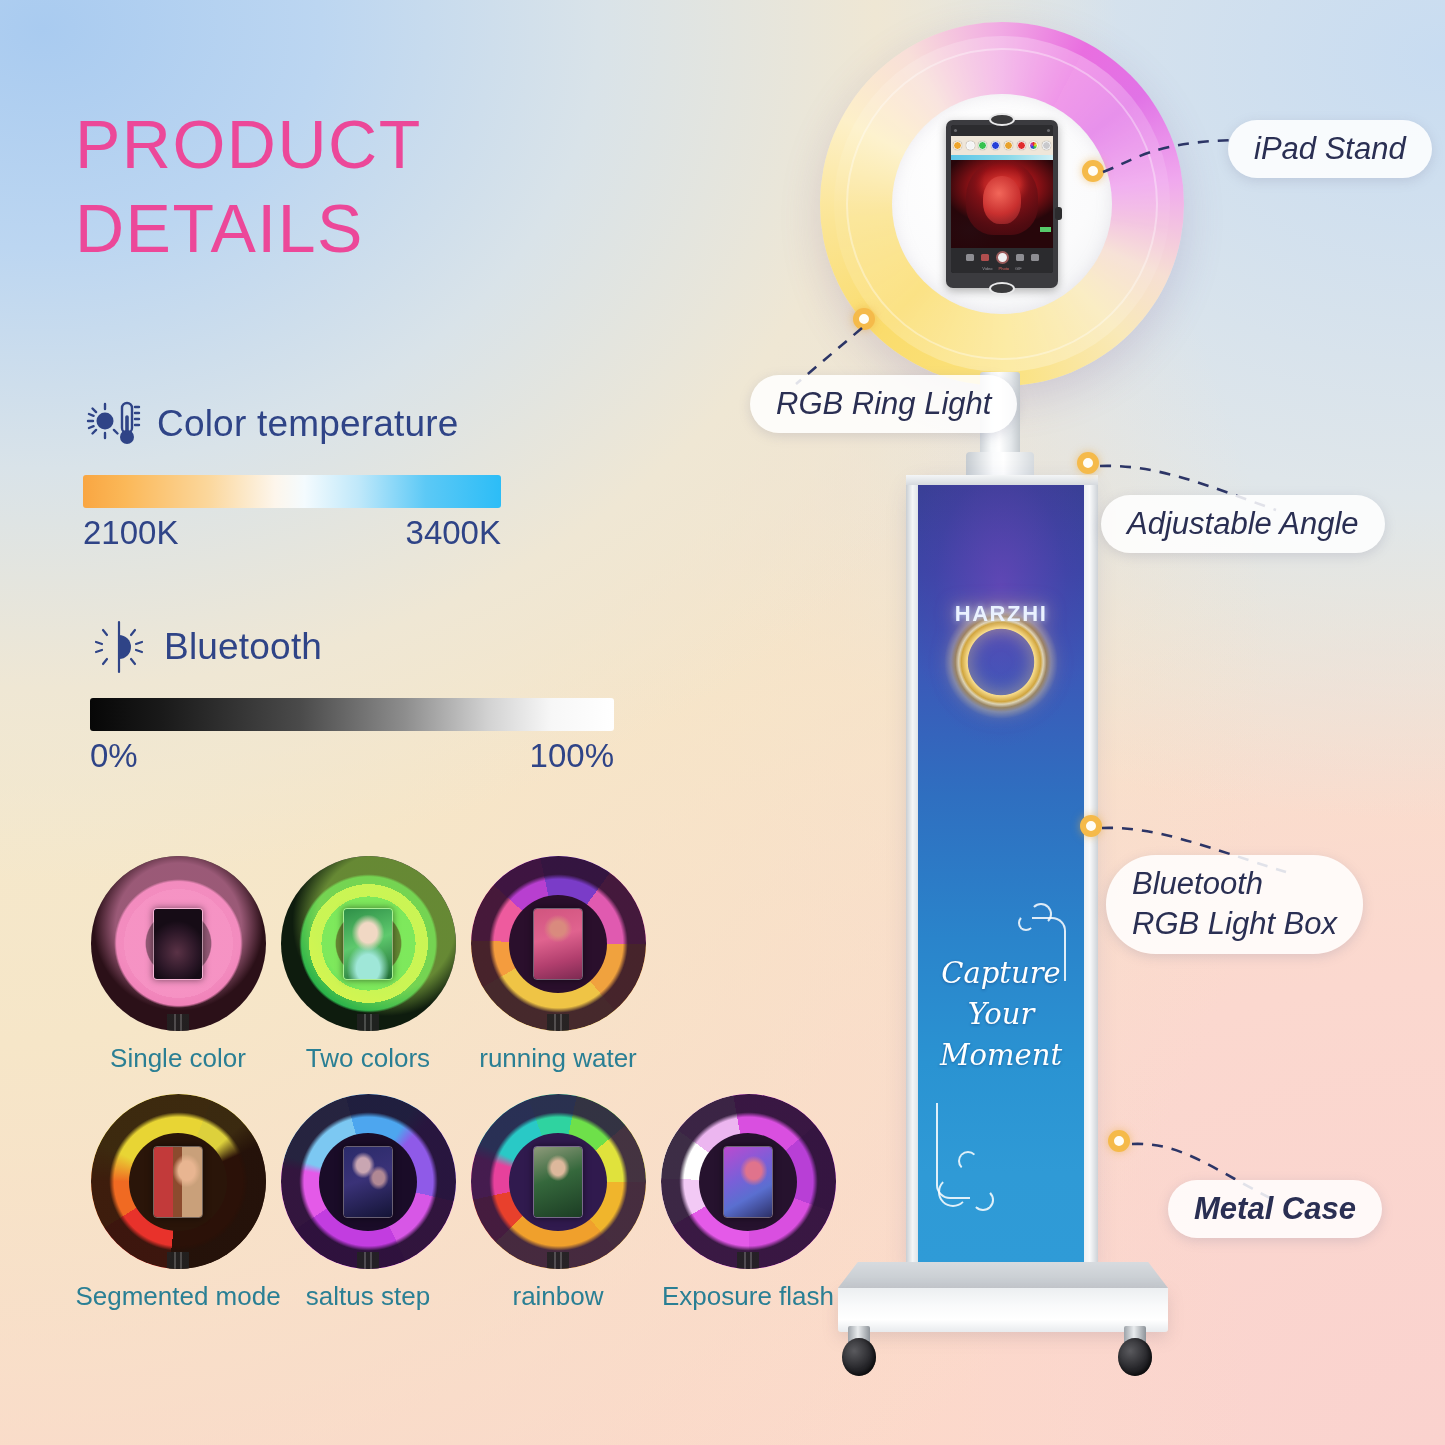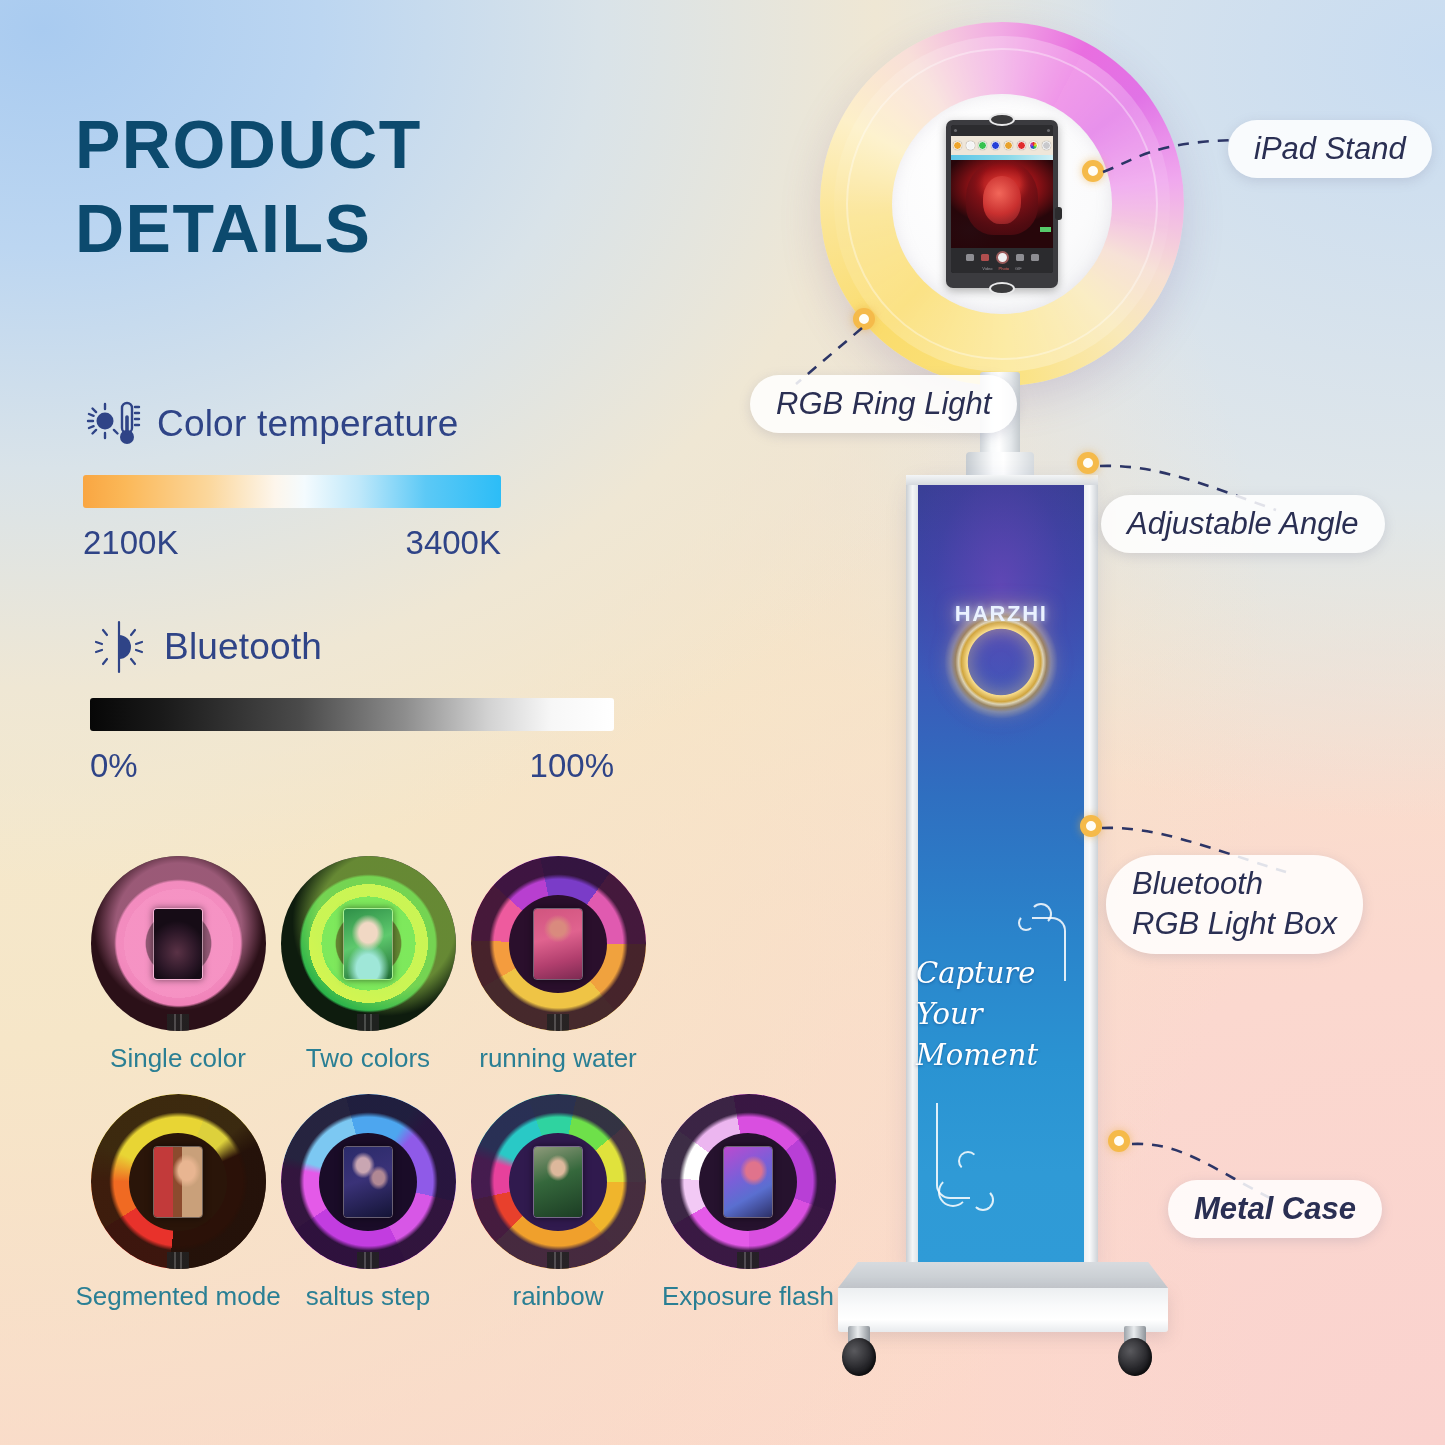--- a/index.html
+++ b/index.html
@@ -13,41 +13,41 @@
       radial-gradient(130% 110% at 0% 48%, #f4e9cd 0%, #f6e6c8 22%, rgba(247,226,200,0.65) 45%, transparent 68%),
       radial-gradient(115% 85% at 2% 100%, #fcd4cb 0%, #fbd6cb 26%, rgba(252,217,200,0.7) 52%, transparent 74%),
       radial-gradient(110% 80% at 100% 4%, #c8dcf1 0%, #dfe6ea 38%, transparent 66%),
       radial-gradient(120% 95% at 100% 100%, #fad2ce 0%, #fbd8cf 34%, transparent 70%),
       linear-gradient(168deg,#b6d2f0 0%, #e6e6dd 26%, #f5e8cb 50%, #fbdfc9 74%, #fbd3cd 100%);
   }
 
   
   .page-title {
     position:absolute; left:75px; top:103px;
-    font-size:68px; line-height:1.23; font-weight:700;
-    letter-spacing:1.5px; color:#0c4a6e;
+    font-size:68px; line-height:1.23; font-weight:400;
+    letter-spacing:1.5px; color:#ec4899;
   }
 
   .spec-block { position:absolute; }
   .spec-head { display:flex; align-items:center; gap:16px; }
   .spec-head .label { font-size:37px; color:#2f4487; letter-spacing:0.2px; }
   .spec-icon { width:58px; height:58px; flex:0 0 58px; }
 
   .bar { height:33px; border-radius:3px; margin-top:22px; }
   .bar.ct {
     width:418px;
     background:linear-gradient(90deg,#f9a642 0%, #fbb858 10%, #fbd79c 30%, #fdf6ec 46%,
       #f4fbfe 53%, #bfe8fa 66%, #5cc9f6 82%, #2cbdf7 100%);
   }
   .bar.br {
     width:524px;
     background:linear-gradient(90deg,#070707 0%, #1a1a1a 14%, #4a4a4a 40%,
       #8d8d8d 60%, #d2d2d2 76%, #f7f7f7 88%, #ffffff 100%);
   }
-  .bar-scale { position:relative; margin-top:16px; height:42px; }
+  .bar-scale { position:relative; margin-top:6px; height:42px; }
   .bar-scale span { position:absolute; font-size:33px; color:#2f4487; top:0; }
   .bar-scale .lo { left:0; }
   .bar-scale .hi { right:0; white-space:nowrap; }
 
   
   .modes { position:absolute; left:83px; top:856px; width:770px; }
   .mode-row { display:flex; }
   .mode-cell { width:190px; display:flex; flex-direction:column; align-items:center; }
   .mode-ring {
     width:175px; height:175px; border-radius:50%;
@@ -218,21 +218,21 @@
         rgba(255,230,160,0.22) 58%, transparent 66%);
     filter:drop-shadow(0 0 9px rgba(255,215,120,0.55));
   }
   .brand-emblem span {
     font-size:22px; font-weight:700; letter-spacing:1.6px;
     color:#eaf2ff; text-shadow:0 0 6px rgba(180,210,255,0.8);
   }
 
   .tagline {
     position:absolute; left:0; right:0; top:470px;
-    color:#ffffff;
+    text-align:center; color:#ffffff;
     font-family:"DejaVu Serif", serif; font-style:italic;
     font-size:29px; line-height:1.42;
     text-shadow:0 1px 3px rgba(10,50,110,0.45);
   }
   .flourish { position:absolute; border:2px solid rgba(255,255,255,0.85); }
   .fl-tr { right:20px; top:434px; width:34px; height:64px; border-left:none; border-bottom:none; border-radius:0 14px 0 0; }
   .fl-bl { left:20px; top:620px; width:34px; height:96px; border-right:none; border-top:none; border-radius:0 0 0 14px; }
   .swirl { position:absolute; border:2px solid rgba(255,255,255,0.85); border-radius:50%; }
   .sw1 { left:22px; top:694px; width:30px; height:30px; border-top-color:transparent; border-right-color:transparent; }
   .sw2 { left:56px; top:706px; width:22px; height:22px; border-top-color:transparent; border-left-color:transparent; }

